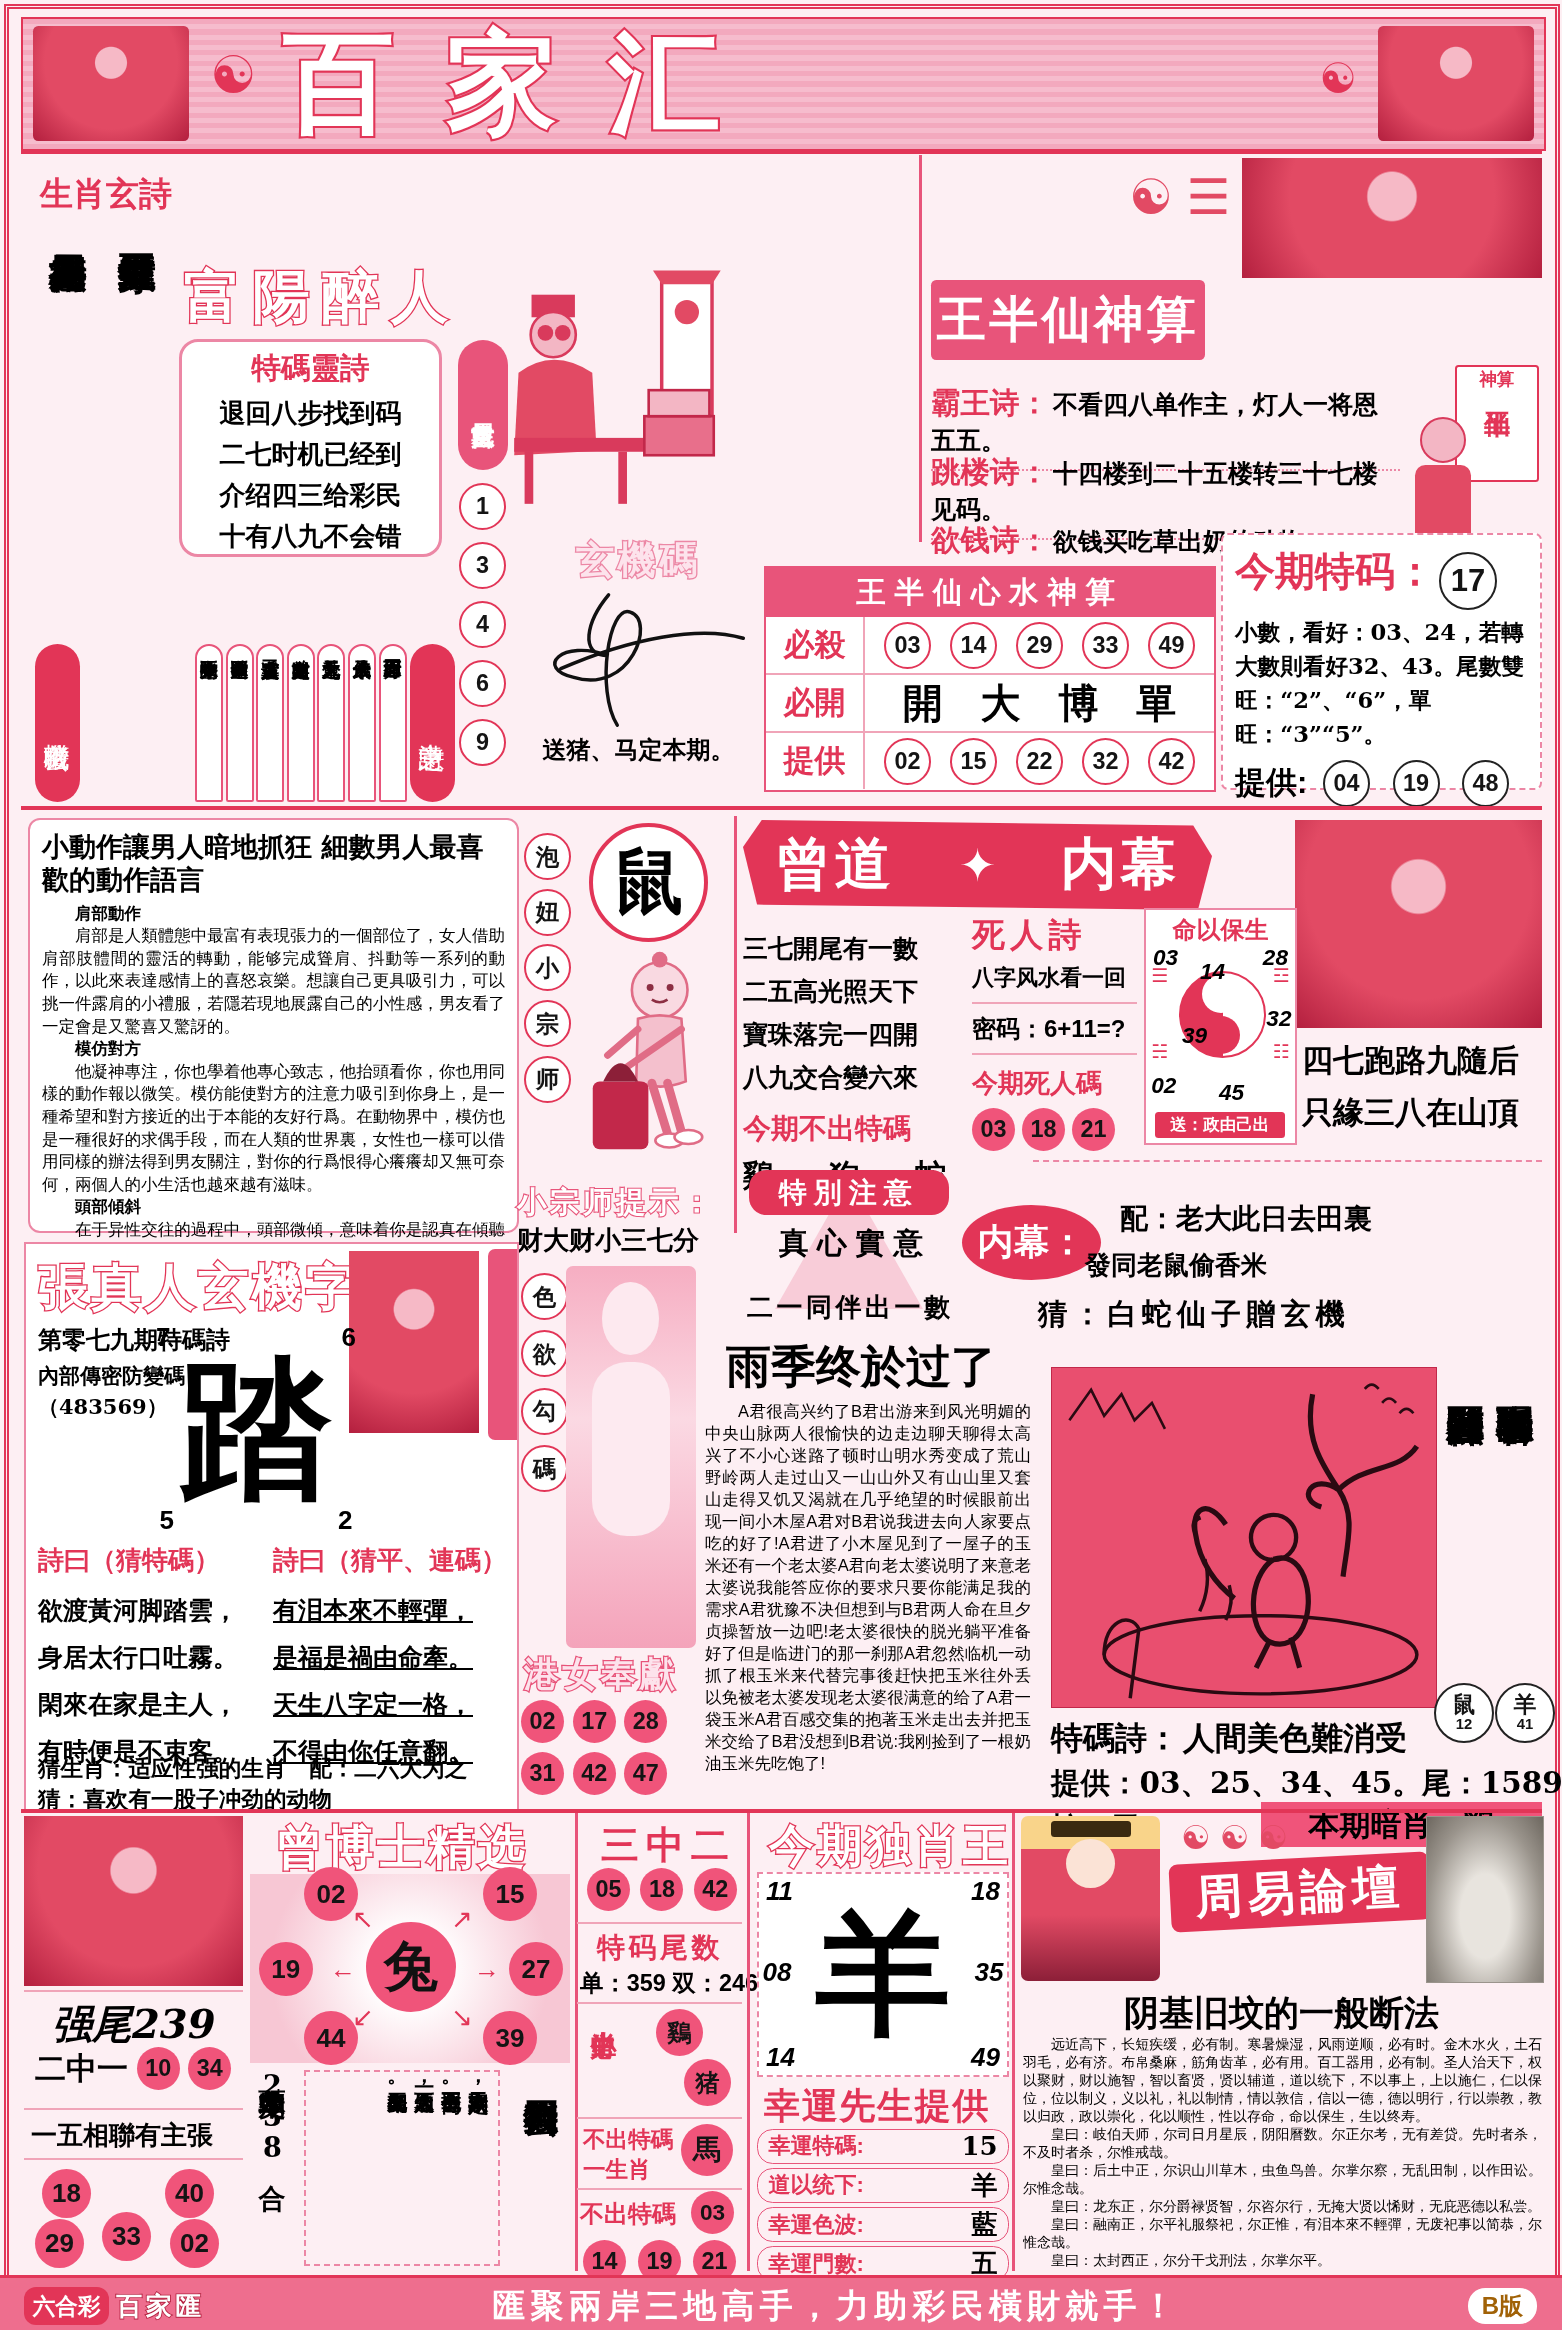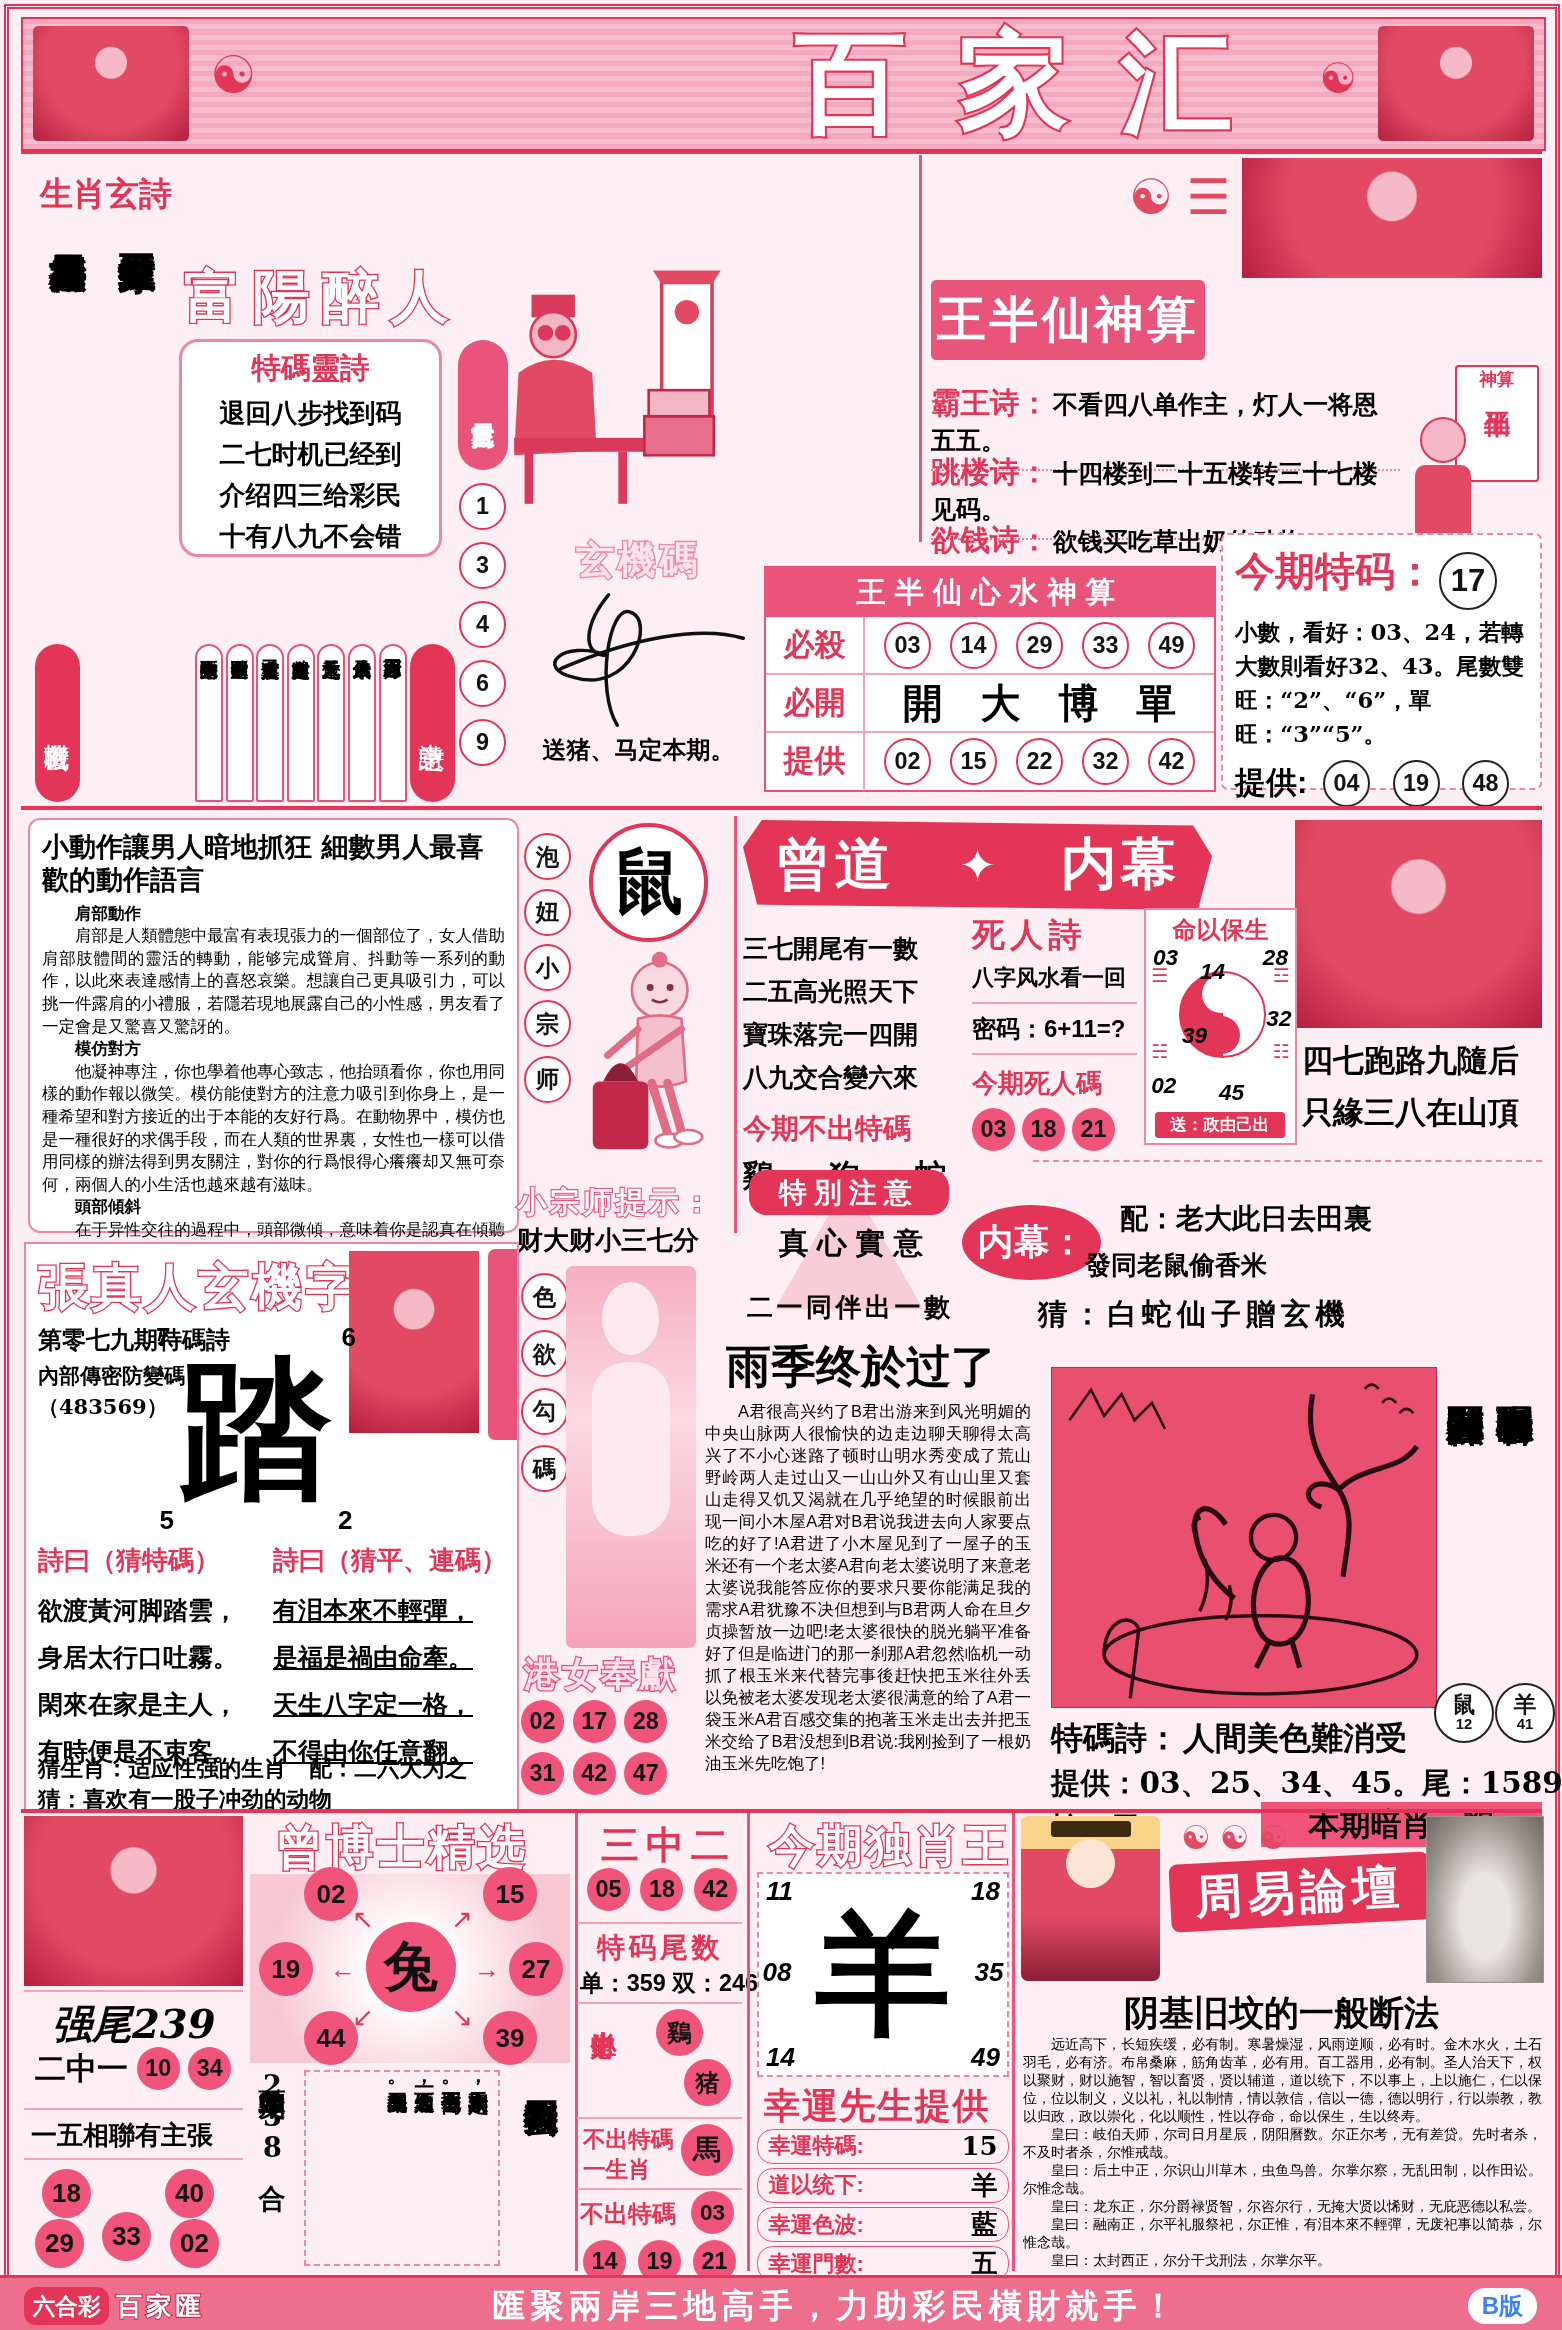--- a/index.html
+++ b/index.html
@@ -31,21 +31,21 @@
 <body>
 
 <div id="page">
   <div class="frame"></div>
 
   <div class="abs" style="left:21px;top:17.4px;width:1521px;height:130px;background:repeating-linear-gradient(0deg,#f3a9be 0 5.2px,#f6bccd 5.2px 10.4px);border:2.6px solid #e23557;">
     <div class="abs photo" style="left:10.4px;top:7px;width:156px;height:115px;border-radius:5.2px;"></div>
     <div class="abs photo" style="right:10.4px;top:7px;width:156px;height:115px;border-radius:5.2px;"></div>
     <div class="abs" style="left:187px;top:26px;font-size:52px;color:#e23557;">☯</div>
     <div class="abs" style="right:187px;top:35px;font-size:42px;color:#e23557;">☯</div>
-    <div class="abs bub" style="left:260px;right:260px;top:0px;text-align:right;font-size:111px;line-height:128px;letter-spacing:52px;-webkit-text-stroke:4.3px #e23557;">百家汇</div>
+    <div class="abs bub" style="left:260px;right:260px;top:0px;text-align:left;font-size:111px;line-height:128px;letter-spacing:52px;-webkit-text-stroke:4.3px #e23557;">百家汇</div>
   </div>
   <div class="hr" style="left:21px;top:151px;width:1521px;height:2.6px;"></div>
 
   <div class="abs red" style="left:40px;top:172px;font-size:33px;font-weight:bold;">生肖玄詩</div>
   <div class="abs v serif" style="left:42px;top:224px;height:382px;font-size:38px;font-weight:bold;">街头巷尾摆格局</div>
   <div class="abs v serif" style="left:111px;top:224px;height:382px;font-size:38px;font-weight:bold;">不是穿红便戴绿</div>
 
   <div class="abs bub" style="left:184px;top:259px;font-size:57px;letter-spacing:12px;">富陽醉人</div>
 
   <div class="abs" style="left:179px;top:339px;width:257px;height:212px;border:3.5px solid #ec87a5;border-radius:19px;background:#fff;">
@@ -517,16 +517,16 @@
       <span class="para">皇曰：融南正，尔平礼服祭祀，尔正惟，有泪本來不輕彈，无废祀事以简恭，尔惟念哉。</span>
       <span class="para">皇曰：太封西正，尔分干戈刑法，尔掌尔平。</span>
     </div>
 
   <div class="abs" style="left:0;top:2275px;width:1563px;height:56px;background:#ee6e8e;border-top:3.5px solid #e23557;display:flex;align-items:center;">
     <div style="display:flex;align-items:center;gap:7px;margin-left:24px;">
       <span class="tag" style="font-size:22.6px;font-weight:800;padding:3.5px 8.7px;border-radius:12px;">六合彩</span>
       <span class="bub" style="font-size:26px;-webkit-text-stroke:1.7px #b31f3e;">百家匯</span>
     </div>
     <div style="flex:1;text-align:center;color:#fff;font-size:33px;font-weight:800;letter-spacing:5.2px;">匯聚兩岸三地高手，力助彩民橫財就手！</div>
-    <div style="margin-right:26px;background:#fff;color:#3b82f6;font-size:24px;font-weight:800;border-radius:17.4px;padding:2px 14px;">B版</div>
+    <div style="margin-right:26px;background:#fff;color:#a16207;font-size:24px;font-weight:800;border-radius:17.4px;padding:2px 14px;">B版</div>
   </div>
 </div>
 
 
 </body></html>

